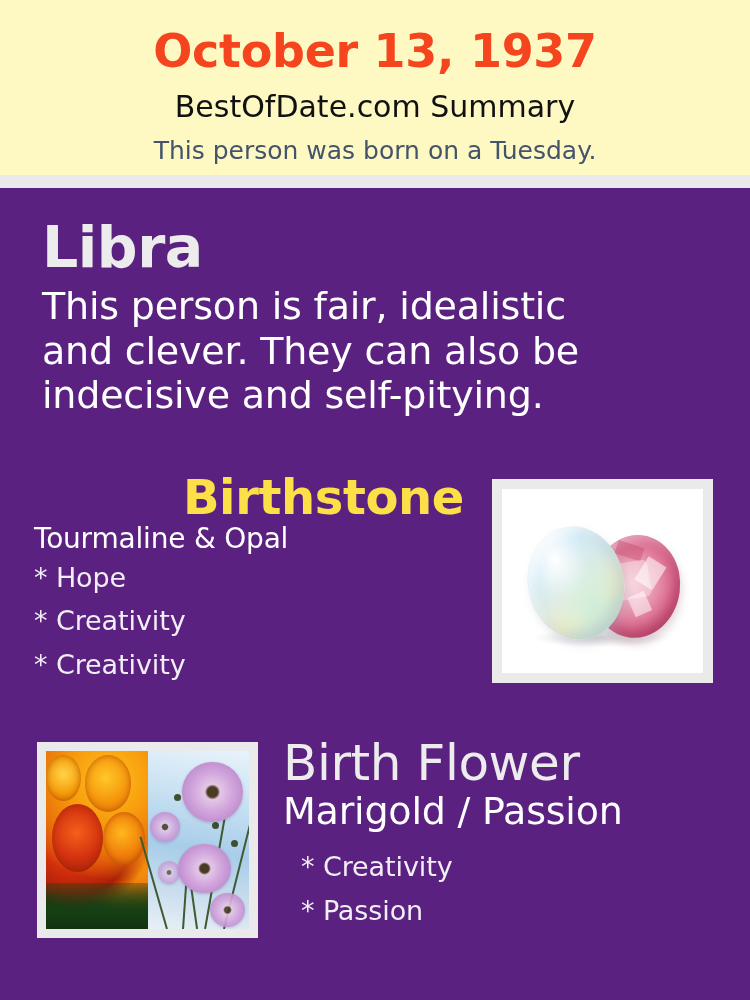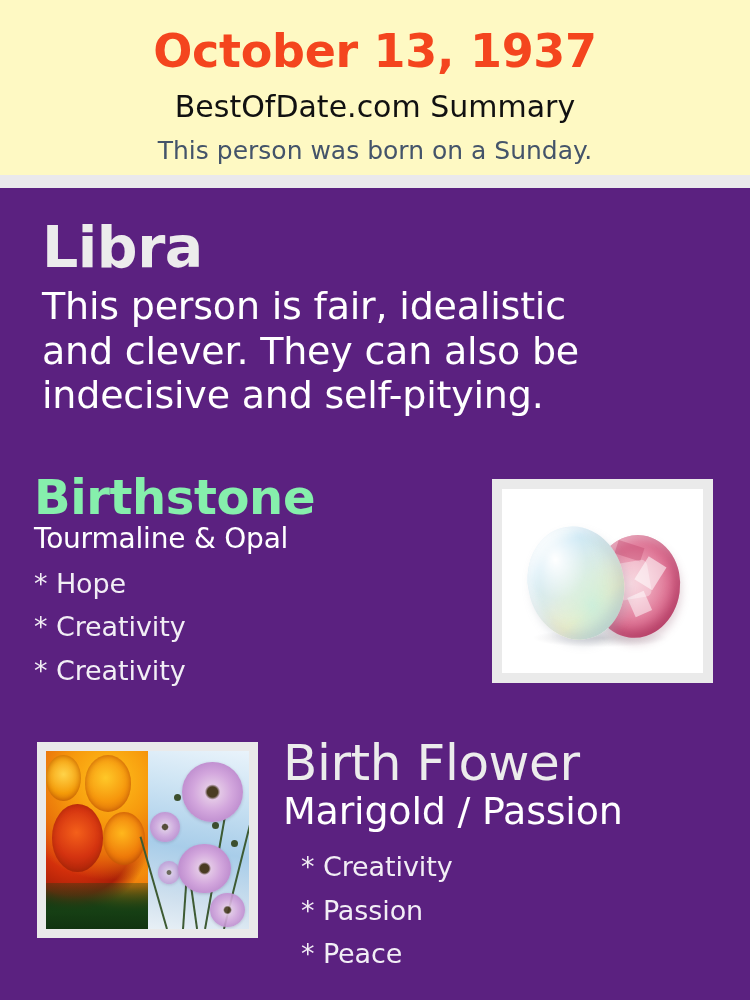--- a/index.html
+++ b/index.html
@@ -48,28 +48,28 @@
     line-height:1.02; letter-spacing:-0.5px;
   }
   .zodiac-desc {
     font-size:38px; font-weight:normal; color:#ffffff;
     line-height:1.17; margin-top:8px; letter-spacing:-0.2px;
   }
 
   
   .birthstone-block { position:absolute; left:34px; top:285px; width:430px; }
   .section-head {
-    font-size:48px; font-weight:bold; color:#86efac;
-    line-height:1.02; letter-spacing:-0.4px;
+    font-size:48px; font-weight:bold; color:#fde047;
+    line-height:1.02; letter-spacing:-0.4px;text-align:right;
   }
   .section-sub {
     font-size:28px; font-weight:normal; color:#ffffff;
     line-height:1.1; margin-top:2px; letter-spacing:-0.2px;
   }
-  .trait-list { margin-top:7px; list-style:none; }
+  .trait-list { margin-top:1px; list-style:none; }
   .trait-item {
     font-size:27px; font-weight:normal; color:#f2eef5;
     line-height:1.62; letter-spacing:-0.1px;
   }
 
   
   .gem-frame {
     position:absolute; left:492px; top:291px; width:221px; height:204px;
     background:#eaeaea; padding:10px;
   }
@@ -186,21 +186,21 @@
     line-height:1.1; margin-top:2px; letter-spacing:-0.2px;
   }
   .flower-traits { margin-top:12px; margin-left:18px; list-style:none; }
 </style>
 </head>
 <body>
 
 <div class="header">
   <div class="date-title">October 13, 1937</div>
   <div class="site-summary">BestOfDate.com Summary</div>
-  <div class="born-line">This person was born on a Sunday.</div>
+  <div class="born-line">This person was born on a Tuesday.</div>
 </div>
 <div class="divider-band"></div>
 
 <div class="purple-body">
 
   <div class="zodiac">
     <div class="zodiac-name">Libra</div>
     <div class="zodiac-desc">This person is fair, idealistic and clever. They can also be indecisive and self-pitying.</div>
   </div>
 
@@ -254,17 +254,16 @@
       </div>
     </div>
   </div>
 
   <div class="flower-block">
     <div class="flower-head">Birth Flower</div>
     <div class="flower-sub">Marigold / Passion</div>
     <ul class="trait-list flower-traits">
       <li class="trait-item">* Creativity</li>
       <li class="trait-item">* Passion</li>
-      <li class="trait-item">* Peace</li>
     </ul>
   </div>
 
 </div>
 
 </body></html>

